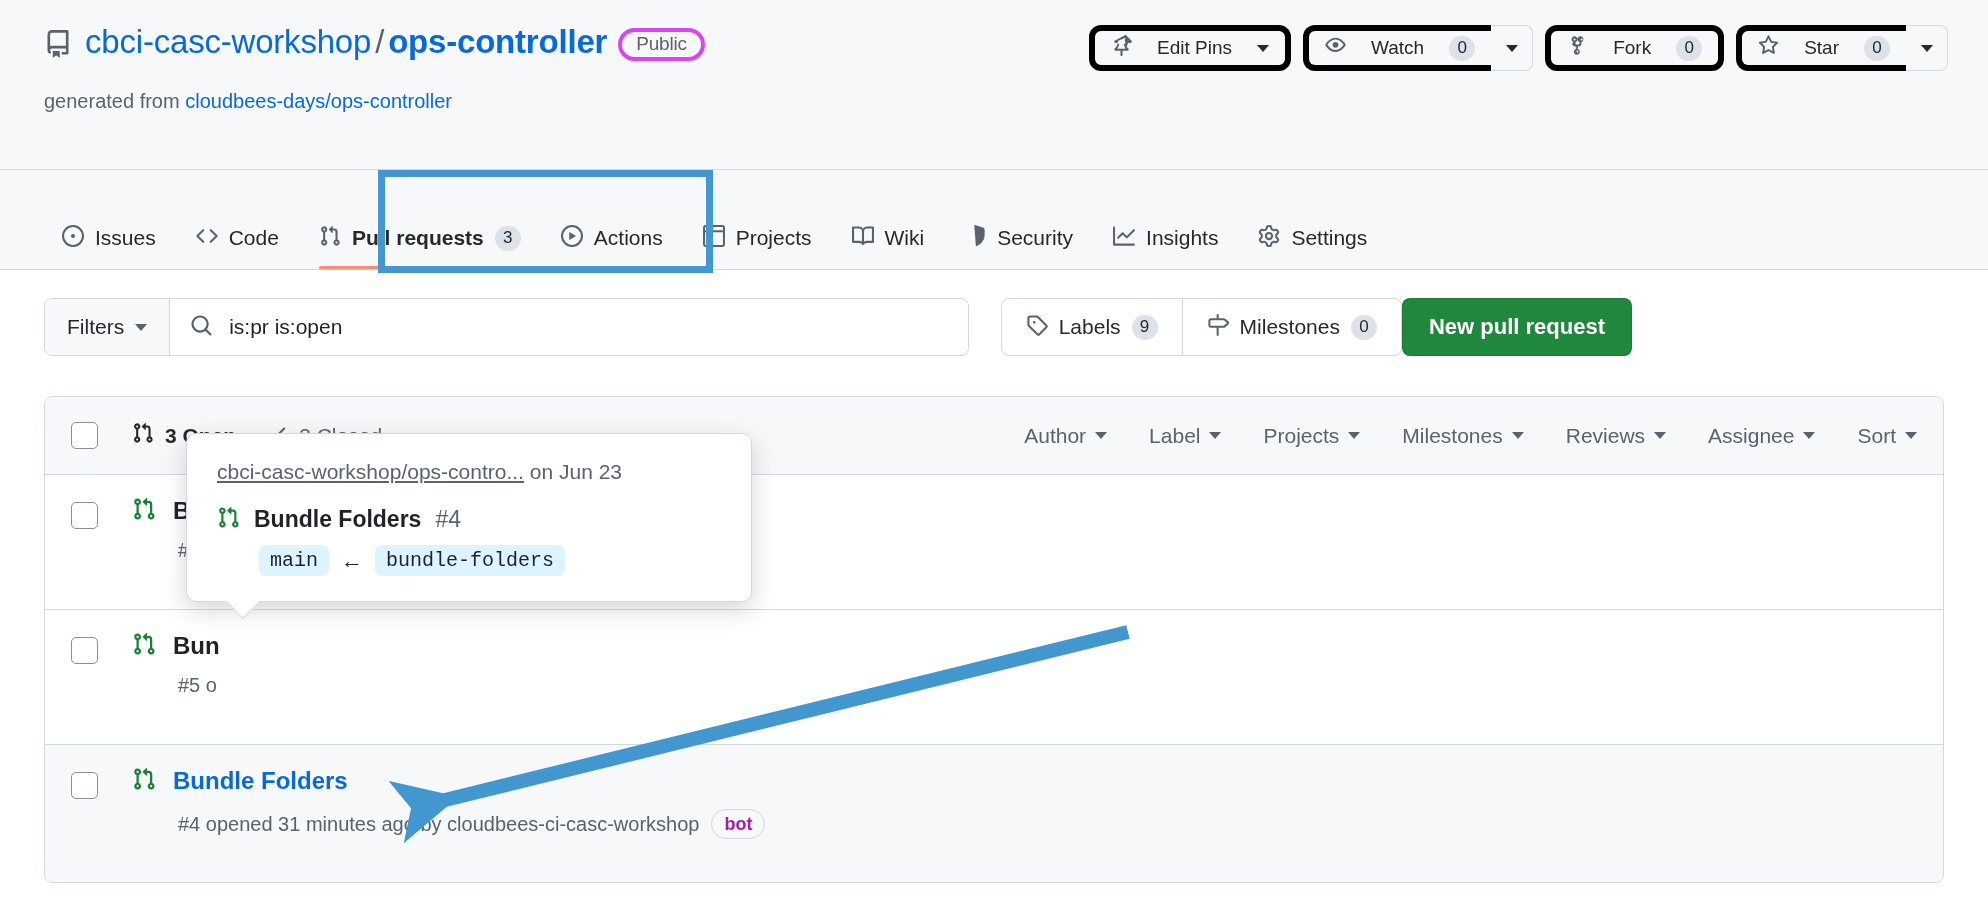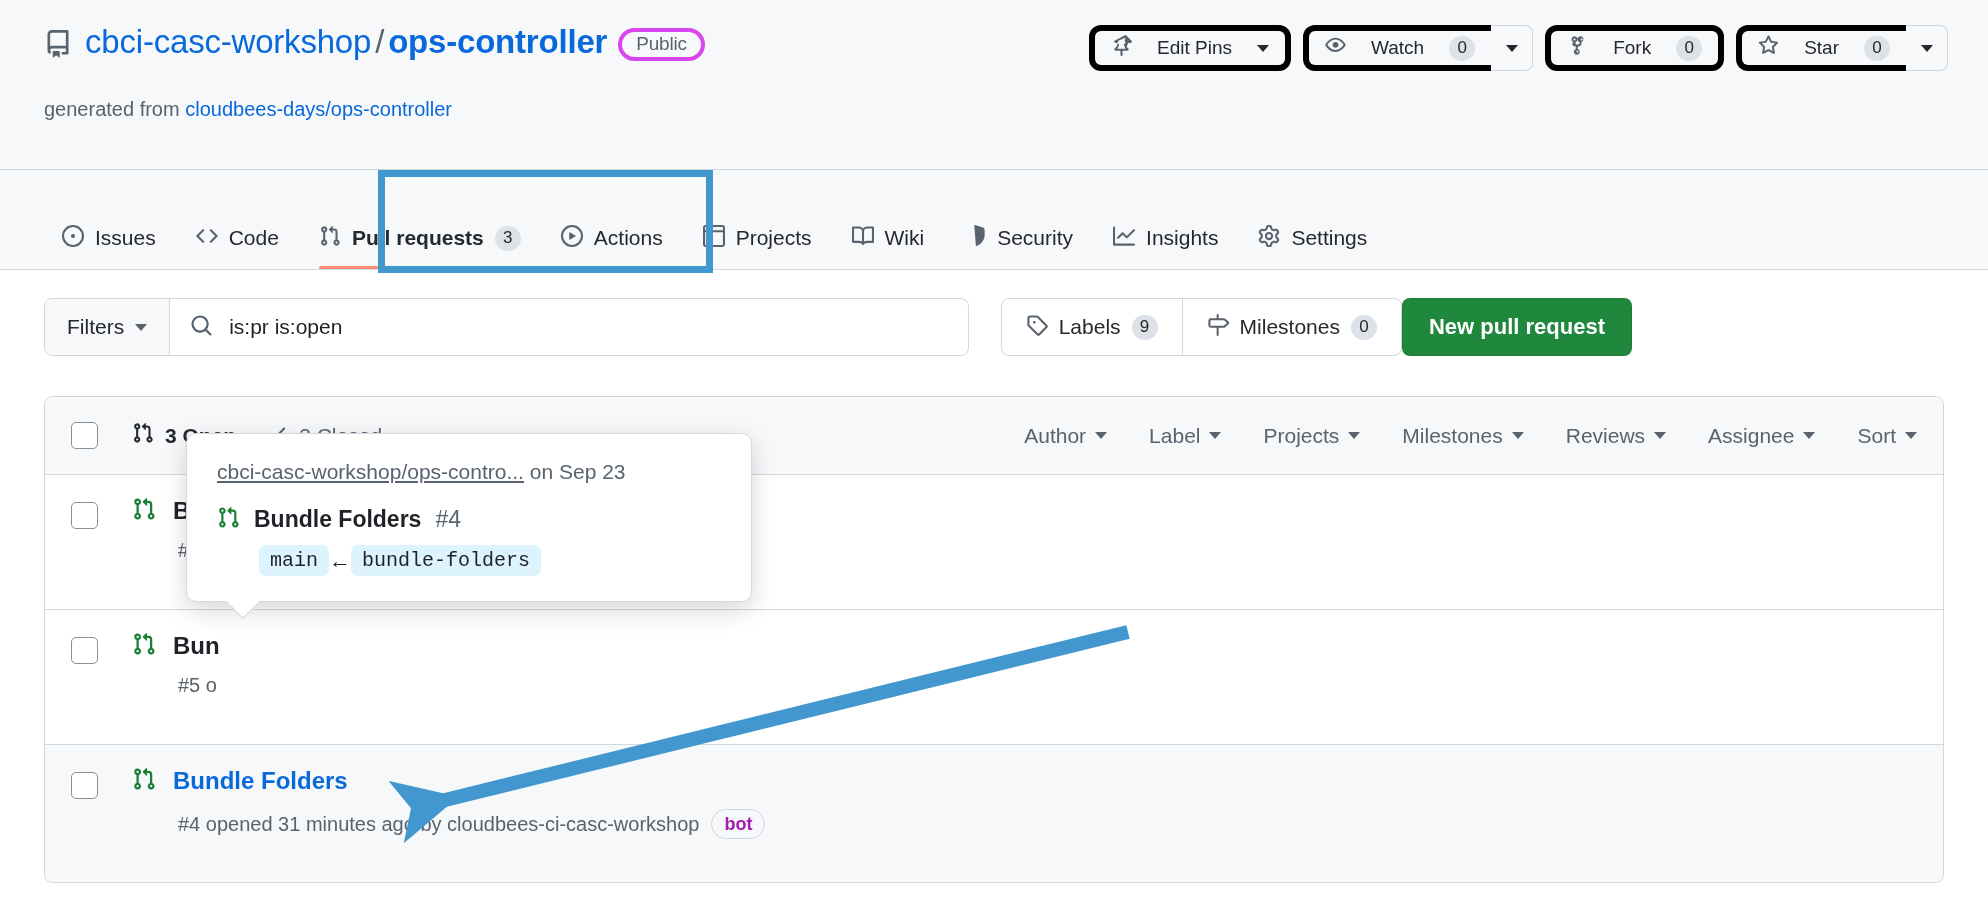--- a/index.html
+++ b/index.html
@@ -28,21 +28,21 @@
   .repo-owner { color: #0969da; font-weight: 400; text-decoration: none; }
   .repo-slash { color: #59636e; font-weight: 300; margin: 0 4px; }
   .repo-name { color: #0969da; font-weight: 700; text-decoration: none; }
   .badge-public {
     display: inline-flex; align-items: center; justify-content: center;
     height: 33px; padding: 0 14px; margin-left: 11px;
     border: 4px solid #d946ef; border-radius: 18px;
     font-size: 19px; color: #59636e; background: transparent; vertical-align: middle;
   }
   .generated-from {
-    position: absolute; left: 44px; top: 98px;
+    position: absolute; left: 44px; top: 90px;
     font-size: 20px; color: #59636e;
   }
   .generated-from a { color: #0969da; text-decoration: none; }
 
   
   .header-actions {
     position: absolute; right: 40px; top: 25px;
     display: flex; align-items: center; gap: 12px;
   }
   .btn-group { display: flex; align-items: stretch; }
@@ -172,21 +172,21 @@
   .tt-arrow {
     position: absolute; left: 44px; bottom: -13px; width: 24px; height: 24px;
     background: #ffffff; border-right: 1px solid #d1d9e0; border-bottom: 1px solid #d1d9e0;
     transform: rotate(45deg); z-index: 21;
   }
   .tt-top { font-size: 21px; color: #59636e; white-space: nowrap; }
   .tt-top a { color: #59636e; text-decoration: underline; }
   .tt-prline { display: flex; align-items: center; gap: 14px; margin-top: 22px; }
   .tt-prtitle { font-size: 23px; font-weight: 700; color: #1f2328; }
   .tt-prnum { font-size: 23px; color: #59636e; font-weight: 400; }
-  .tt-branches { display: flex; align-items: center; margin-top: 12px; margin-left: 42px; }
+  .tt-branches { display: flex; align-items: center; gap: 12px; margin-top: 12px; margin-left: 42px; }
   .branch-chip {
     background: #ddf4ff; border-radius: 7px; padding: 4px 11px;
     font-family: "Liberation Mono", monospace; font-size: 20px; color: #1f2328;
   }
   .arrow-left { font-size: 22px; color: #1f2328; }
 
   
   .annot { position: absolute; left: 0; top: 0; width: 1988px; height: 924px; pointer-events: none; z-index: 30; }
 </style>
 </head>
@@ -502,21 +502,21 @@
           <span class="bot-pill">bot</span>
         </div>
       </div>
     </div>
 
   </div>
 
   <div class="tooltip-card">
     <div class="tt-top">
       <a href="#">cbci-casc-workshop/ops-contro...</a>
-      <span>on Sep 23</span>
+      <span>on Jun 23</span>
     </div>
     <div class="tt-prline">
       <span class="ico" style="color:#1a7f37">
         <svg width="23" height="23" viewBox="0 0 16 16" fill="currentColor">
             <path d="M1.5 3.25a2.25 2.25 0 1 1 3 2.122v5.256a2.251 2.251 0 1 1-1.5 0V5.372A2.25 2.25 0 0 1 1.5 3.25Zm5.677-.177L9.573.677A.25.25 0 0 1 10 .854V2.5h1A2.5 2.5 0 0 1 13.5 5v5.628a2.251 2.251 0 1 1-1.5 0V5a1 1 0 0 0-1-1h-1v1.646a.25.25 0 0 1-.427.177L7.177 3.427a.25.25 0 0 1 0-.354ZM3.75 2.5a.75.75 0 1 0 0 1.5.75.75 0 0 0 0-1.5Zm0 9.5a.75.75 0 1 0 0 1.5.75.75 0 0 0 0-1.5Zm8.25.75a.75.75 0 1 0 1.5 0 .75.75 0 0 0-1.5 0Z"></path>
           </svg>
       </span>
       <span class="tt-prtitle">Bundle Folders</span>
       <span class="tt-prnum">#4</span>
     </div>

